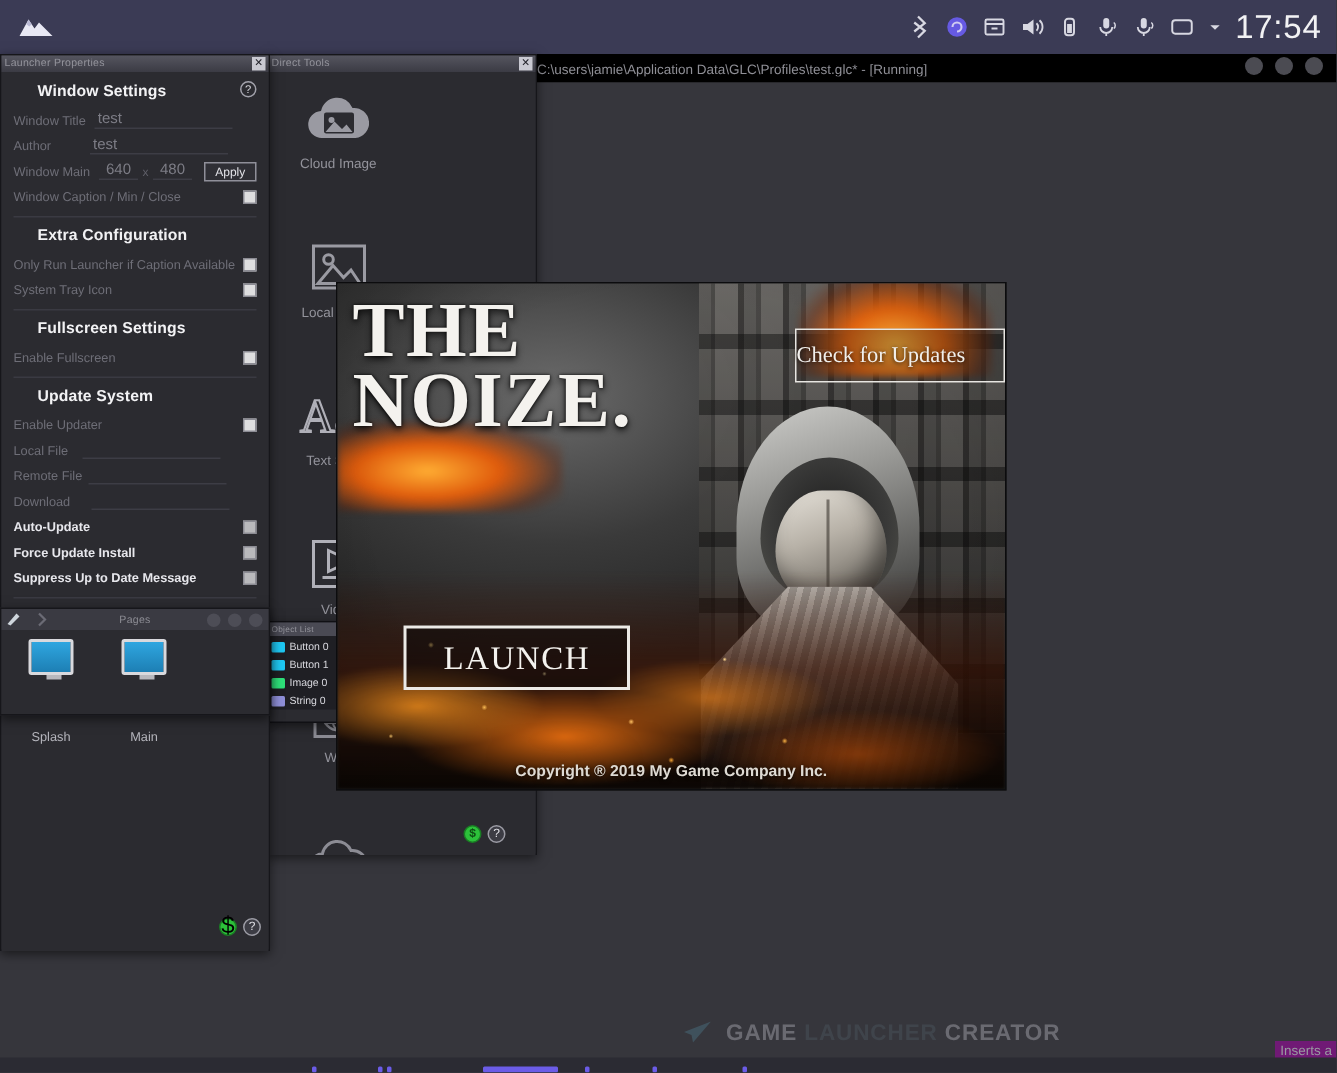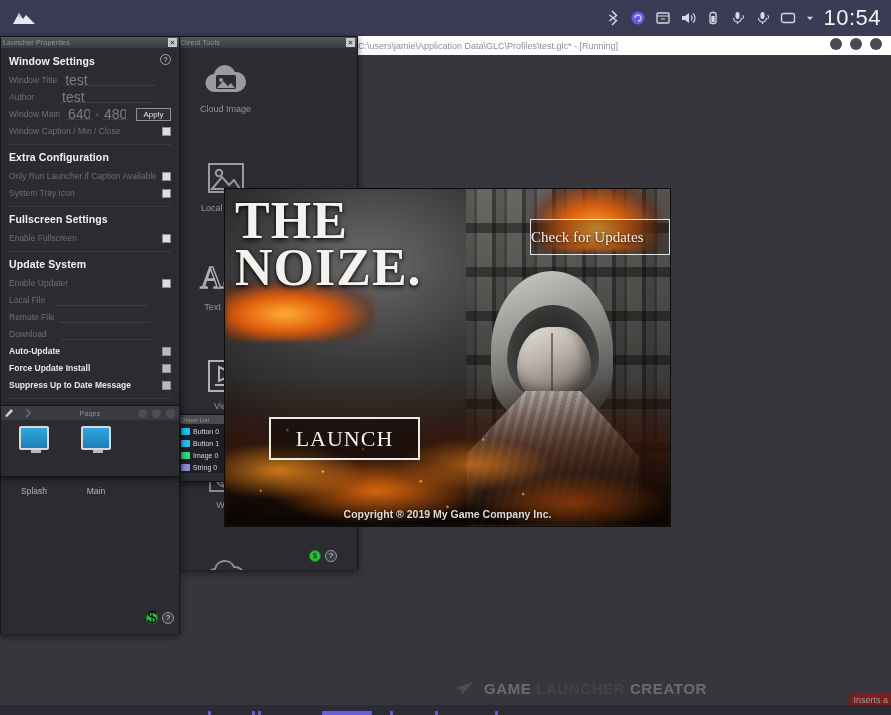--- a/index.html
+++ b/index.html
@@ -30,21 +30,21 @@
     padding-right: 10px; font-family: "Liberation Sans", sans-serif;
   }
 
   
   .appwin {
     position: absolute; left: 352px; top: 36px; width: 539px; height: 679px;
     background: #35353a;
   }
   .appwin-titlebar {
     position: absolute; left: 0; top: 0; width: 539px; height: 19px;
-    background: #ffffff;
+    background: #000000;
     display: flex; align-items: center;
   }
   .appwin-title {
     font-size: 9px; color: #8f8f96; padding-left: 6px;
     white-space: nowrap; overflow: hidden;
   }
   .win-buttons {
     position: absolute; right: 9px; top: 2px;
     display: flex; gap: 8px; align-items: center;
   }
@@ -66,21 +66,21 @@
   .watermark-txt {
     font-size: 15px; font-weight: bold; letter-spacing: .6px;
     color: #b9b9c2;
   }
   .watermark-txt .dim { color: #4e5a63; }
 
   
   .statustip {
     position: absolute; right: 0; bottom: 9px;
     font-size: 9px; color: #9a9aa2;
-    background: #7f1d1d;
+    background: #701a75;
     padding: 1px 3px;
     white-space: nowrap;
   }
 
   
   .panel {
     position: absolute;
     background: #2b2b30;
     border: 1px solid #16161a;
     box-shadow: 0 2px 7px rgba(0,0,0,.55);
@@ -106,35 +106,35 @@
   
   #launcher-properties {
     left: 0px; top: 36px; width: 180px; height: 598px;
   }
   #launcher-properties .panel-body {
     padding: 6px 8px 0 8px; height: 586px; overflow: hidden;
     background: #2b2b30;
   }
   .sec-head {
     font-size: 10.5px; color: #f2f2f4; font-weight: bold;
-    margin: 6px 0 5px 0; letter-spacing: .1px;
+    margin: 6px 0 5px 16px; letter-spacing: .1px;
   }
   .sec-head.first { margin-top: 1px; }
   .prop-row {
     display: flex; align-items: center;
     height: 16px; margin-bottom: 1px;
   }
   .prop-label {
     font-size: 8.5px; color: #6e6e77; flex: 0 0 auto;
   }
   .prop-label.bright { color: #e7e7ec; font-weight: bold; }
   .tinput {
     background: transparent; border: none;
     border-bottom: 1px solid #3d3d45;
-    color: #7d7d86; font-size: 14px;
+    color: #7d7d86; font-size: 10px;
     height: 12px; padding: 0 2px;
     font-family: "Liberation Sans", sans-serif;
   }
   .tinput.w-title { width: 92px; margin-left: 6px; }
   .tinput.w-auth { width: 92px; margin-left: 26px; }
   .tinput.num { width: 26px; text-align: center; margin-left: 6px; }
   .xsep { font-size: 8px; color: #5f5f68; margin: 0 3px; }
   .btn-apply {
     margin-left: 8px; width: 40px; height: 13px;
     background: #2f2f35; border: 1px solid #8f8f99;
@@ -398,21 +398,21 @@
           <path d="M3.5 8 a4 4 0 0 0 8 0 M7.5 12 v2" stroke="#e6e6ee" stroke-width="1.2" fill="none"></path>
           <path d="M12.5 5 a2.5 2.5 0 0 1 0 4" stroke="#e6e6ee" stroke-width="1" fill="none"></path>
         </svg>
       <svg class="tray-ico" viewBox="0 0 16 16">
           <rect x="1.5" y="3.5" width="13" height="9" rx="2" stroke="#e6e6ee" stroke-width="1.3" fill="none"></rect>
         </svg>
       <svg class="tray-ico" viewBox="0 0 16 16" style="width:10px">
           <path d="M3 6 L8 11 L13 6 Z" fill="#e6e6ee"></path>
         </svg>
     </div>
-    <div class="clock">10:54</div>
+    <div class="clock">17:54</div>
   </div>
 
   <div class="appwin">
     <div class="appwin-titlebar">
       <div class="appwin-title">C:\users\jamie\Application Data\GLC\Profiles\test.glc* - [Running]</div>
       <div class="win-buttons">
         <div class="win-btn"></div>
         <div class="win-btn"></div>
         <div class="win-btn"></div>
       </div>

